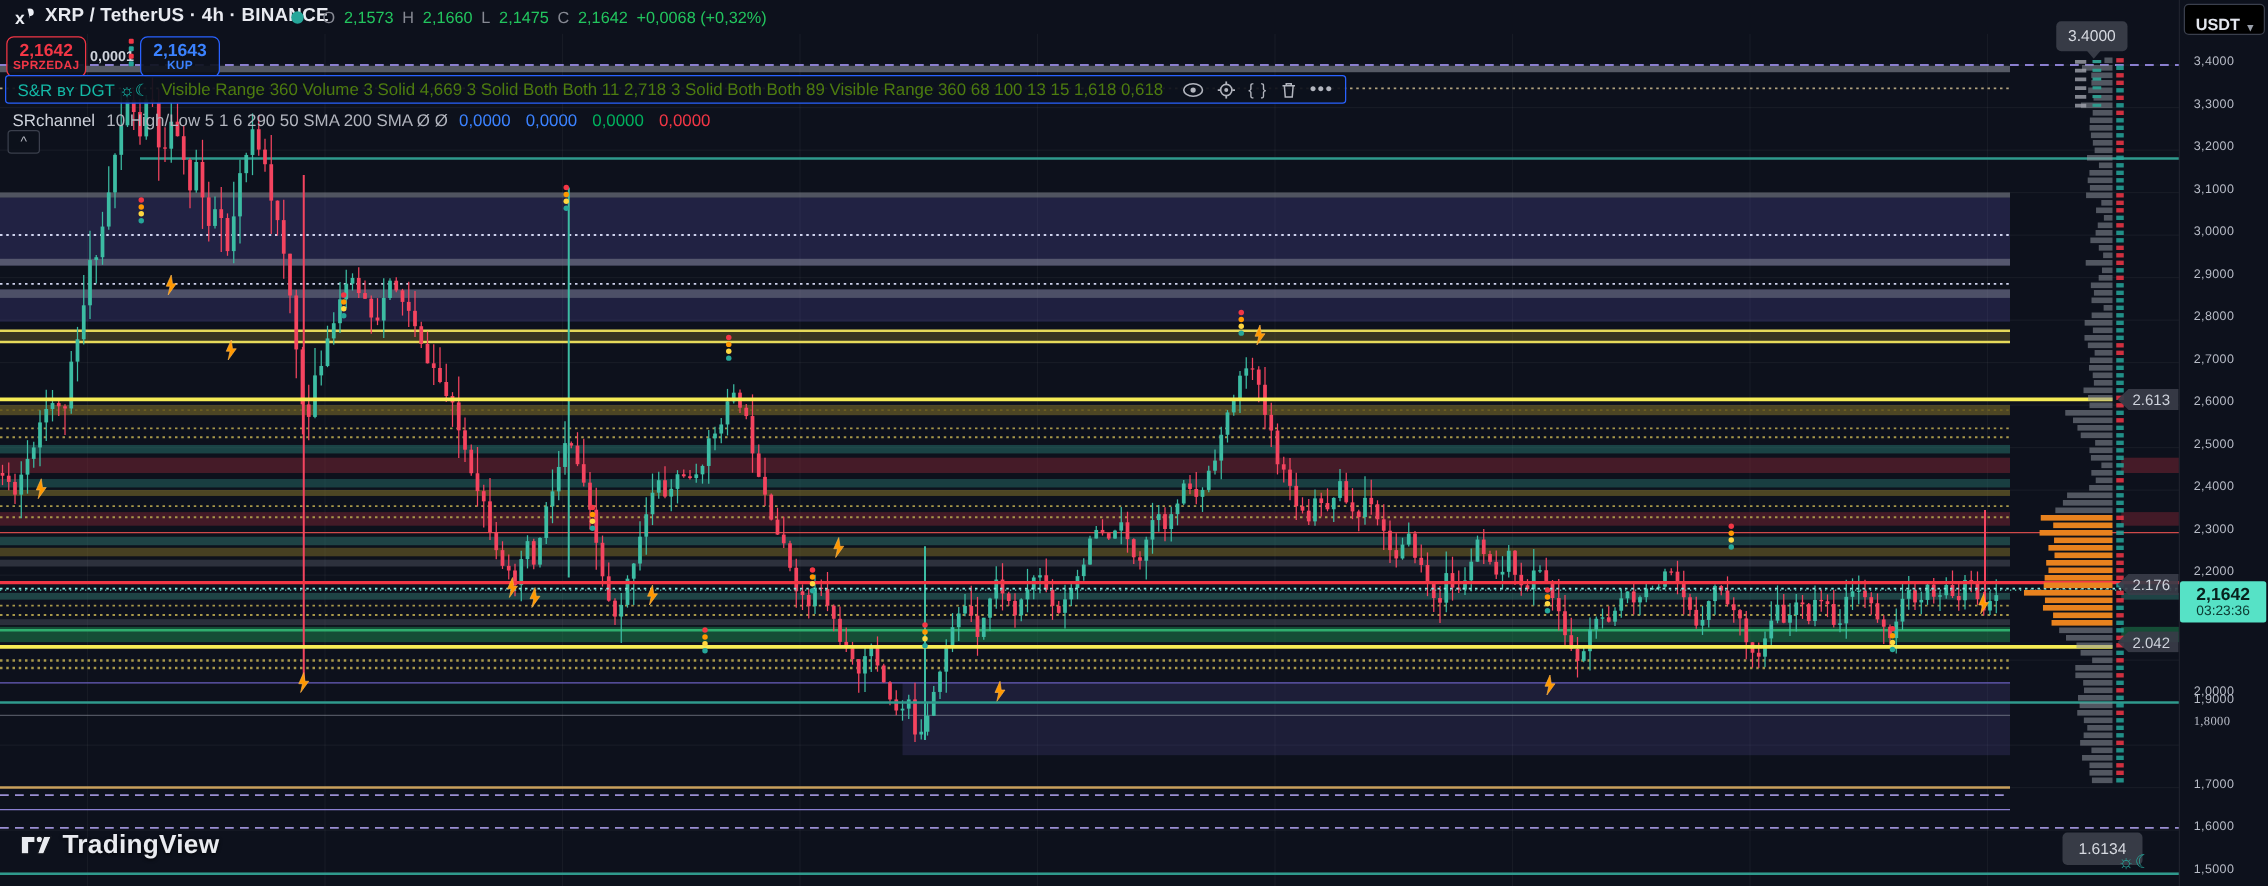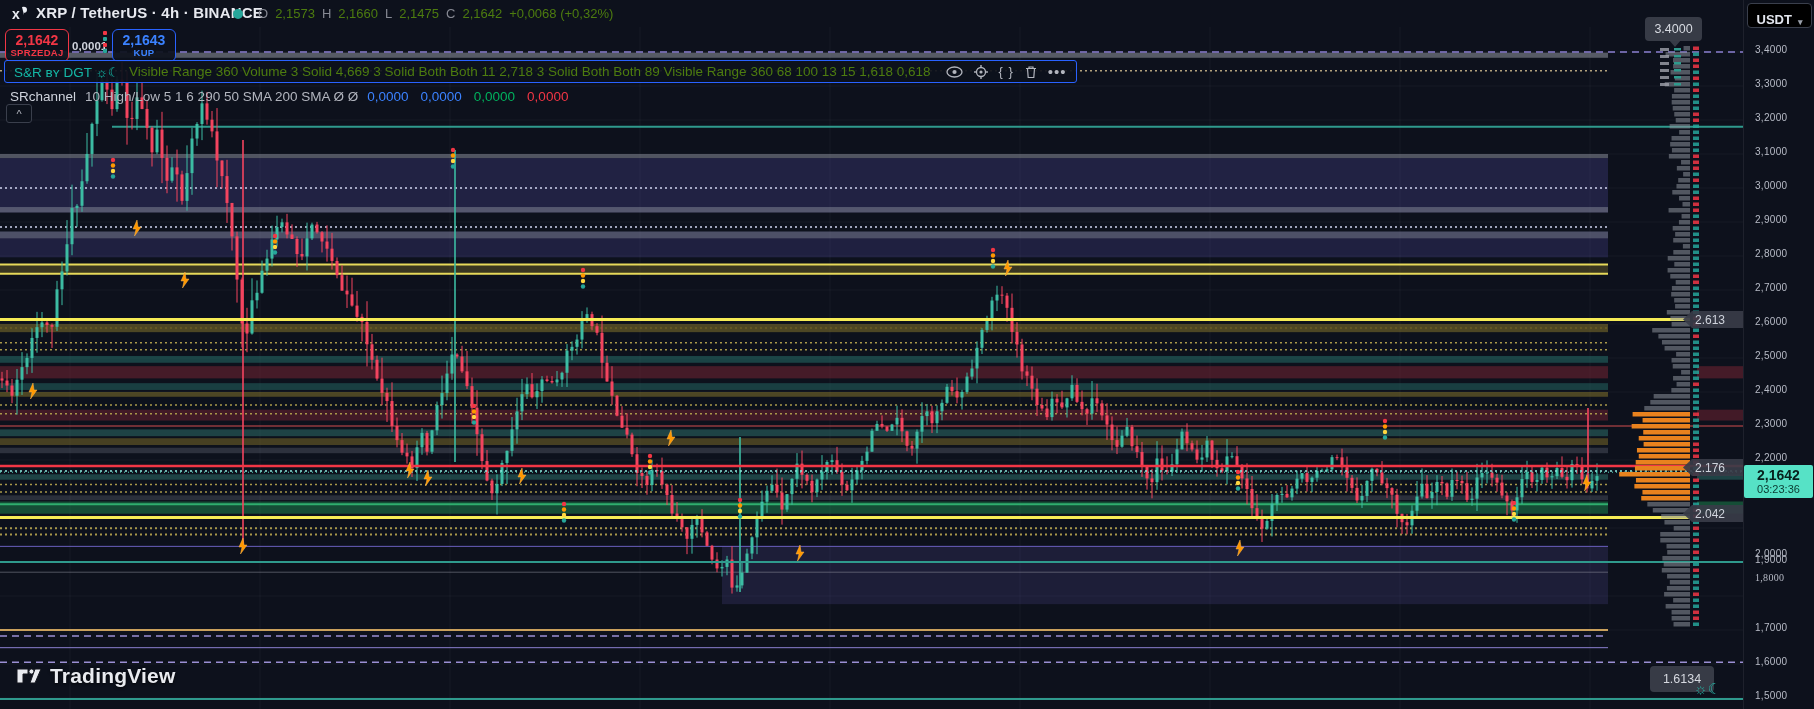--- a/index.html
+++ b/index.html
@@ -8,21 +8,21 @@
   .abs{position:absolute;}
   svg text{font-family:"Liberation Sans",sans-serif;}
 
   
   #topbar{left:0;top:0;width:1814px;height:27px;display:flex;align-items:center;}
   #symbol-logo{left:10px;top:4px;width:20px;height:20px;}
   #symbol-title{left:36px;top:4px;font-size:15px;font-weight:700;color:#e8eaf0;letter-spacing:.2px;}
   #market-dot{left:233px;top:9px;width:10px;height:10px;border-radius:50%;background:#26a69a;}
   #ohlc{left:258px;top:6px;font-size:13px;display:flex;gap:7px;}
   #ohlc .lbl{color:#868993;}
-  #ohlc .val{color:#4d7c0f;}
+  #ohlc .val{color:#22c55e;}
 
   
   .trade-btn{width:62px;height:31px;border-radius:6px;background:rgba(13,17,28,.92);
     display:flex;flex-direction:column;align-items:center;justify-content:center;line-height:1.05;cursor:pointer;}
   #sell-btn{left:5px;top:29px;border:1px solid #f23645;color:#f23645;}
   #buy-btn{left:112px;top:29px;border:1px solid #2962ff;color:#3b82ff;}
   .trade-price{font-size:14px;font-weight:700;}
   .trade-lbl{font-size:9.5px;font-weight:700;letter-spacing:.3px;}
   #spread{left:72px;top:40px;font-size:11.5px;color:#cfd3dc;font-weight:700;}
   #spread-ticks{left:103px;top:31px;display:flex;flex-direction:column;gap:2px;}
@@ -51,21 +51,21 @@
   .tick{position:absolute;left:11px;font-size:10px;color:#b8bcc7;letter-spacing:.3px;}
   #usdt-btn{left:1747px;top:3px;width:63px;height:23px;background:#000;border:1px solid #3a3f4c;border-radius:4px;
     display:flex;align-items:flex-end;justify-content:center;gap:6px;font-size:13px;color:#e3e6ee;font-weight:600;cursor:pointer;}
   #usdt-btn .chev{font-size:9px;color:#9aa0ab;}
 
   #cur-price-box{left:1744px;top:465px;width:69px;height:33px;background:#56e2c6;border-radius:2px;
     display:flex;flex-direction:column;align-items:center;justify-content:center;line-height:1.1;}
   #cur-price-box .p{font-size:14px;font-weight:700;color:#07211d;}
   #cur-price-box .c{font-size:11px;color:#0b3a31;}
 
-  .callout{position:absolute;height:17px;padding:0 18px 0 12px;background:rgba(56,60,72,.92);color:#cfd3dc;
+  .callout{position:absolute;height:17px;padding:0 7px 0 12px;background:rgba(56,60,72,.92);color:#cfd3dc;
     font-size:12px;display:flex;align-items:center;clip-path:polygon(0 50%,9px 0,100% 0,100% 100%,9px 100%);}
   .tooltip-box{position:absolute;background:rgba(58,62,73,.95);border-radius:4px;color:#d6d9e0;font-size:12.5px;
     display:flex;align-items:center;justify-content:center;}
   #tt-top-tri{left:1669px;top:40px;width:0;height:0;border-left:6px solid transparent;
     border-right:6px solid transparent;border-top:7px solid rgba(58,62,73,.95);}
   #dgt-glyph{left:1694px;top:680px;font-size:15px;color:#26a69a;}
 
   
   #tv-logo{left:16px;top:664px;display:flex;align-items:center;gap:8px;}
   #tv-logo .txt{font-size:21px;font-weight:700;color:#e9ebf0;text-shadow:0 1px 3px rgba(0,0,0,.8);letter-spacing:.2px;}

